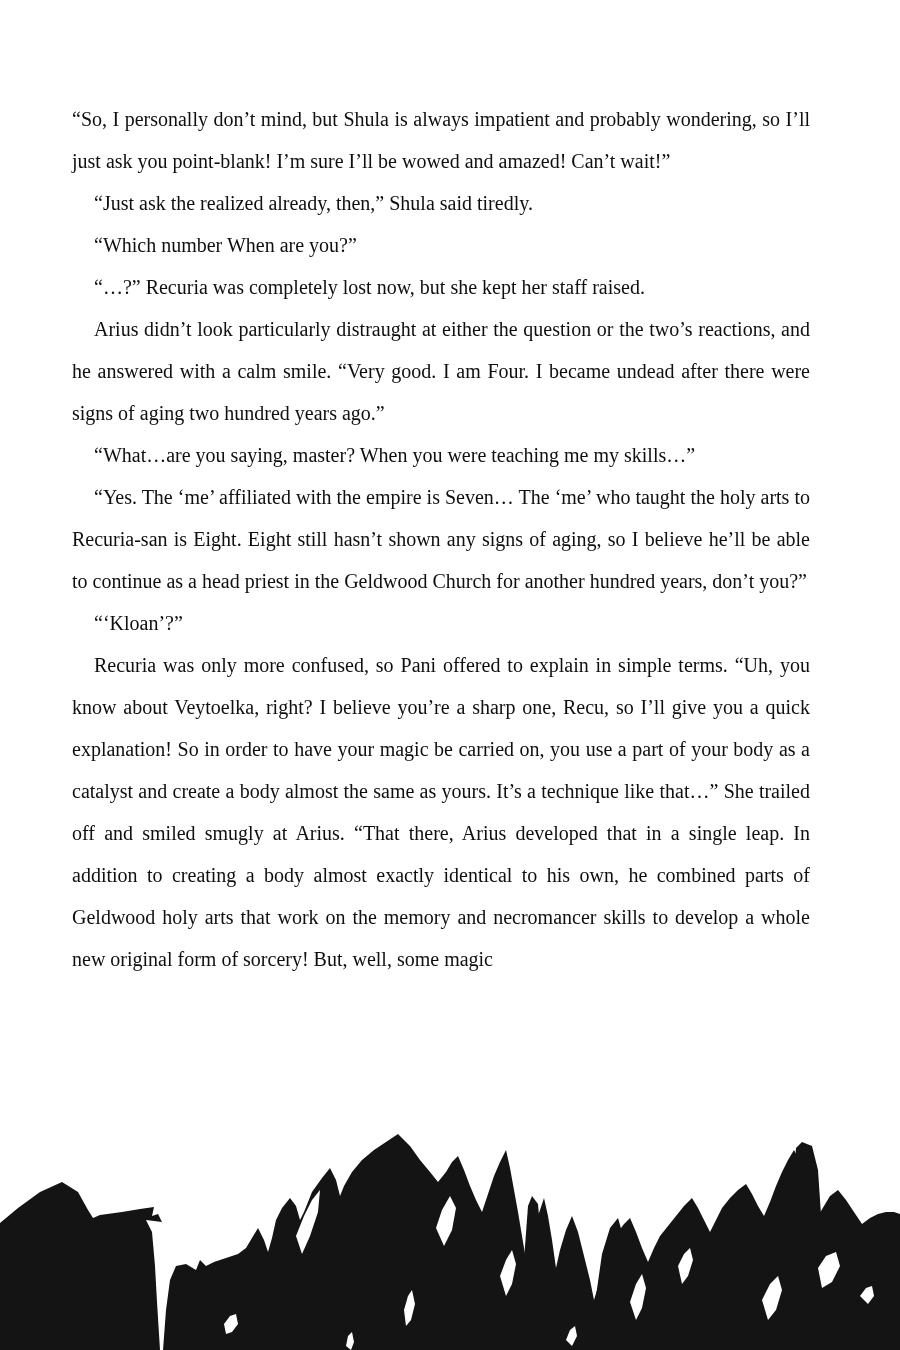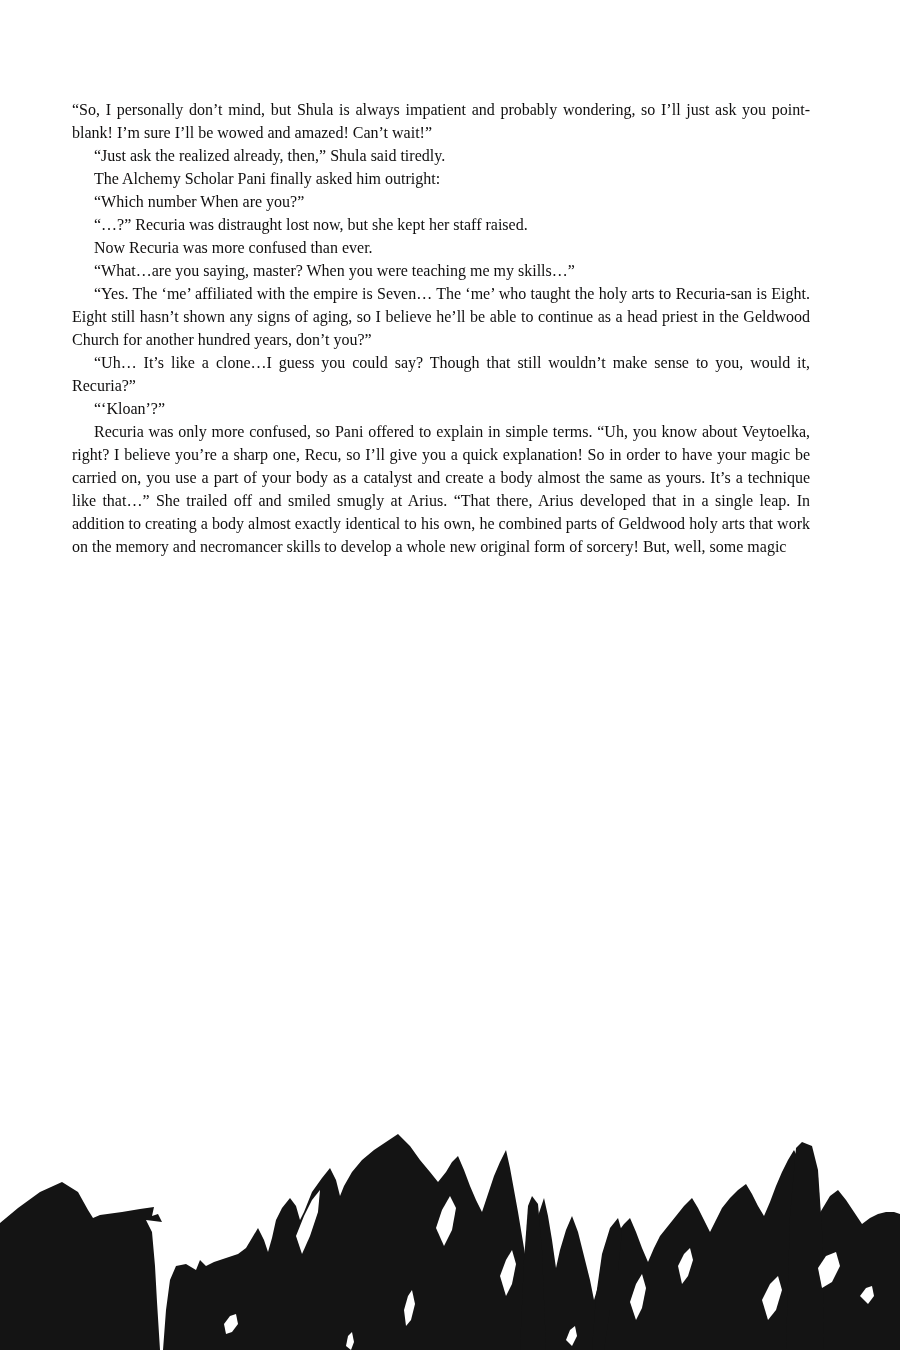--- a/index.html
+++ b/index.html
@@ -15,22 +15,22 @@
     background: #ffffff;
     overflow: hidden;
     font-family: "Liberation Serif", "DejaVu Serif", serif;
   }
   .text-column {
     position: absolute;
     left: 72px;
     top: 98px;
     width: 738px;
     color: #100f0f;
-    font-size: 16px;
-    line-height: 23px;
+    font-size: 20px;
+    line-height: 42px;
     text-align: justify;
     text-justify: inter-word;
     -webkit-font-smoothing: antialiased;
   }
   .text-column p {
     margin: 0;
     padding: 0;
     text-indent: 22px;
     text-align: justify;
     hyphens: none;
@@ -57,27 +57,25 @@
   }
 </style>
 </head>
 <body>
 
 <div class="page">
 
   <div class="text-column">
     <p class="no-indent">“So, I personally don’t mind, but Shula is always impatient and probably wondering, so I’ll just ask you point-blank! I’m sure I’ll be wowed and amazed! Can’t wait!”</p>
     <p>“Just ask the realized already, then,” Shula said tiredly.</p>
-    <p>The Alchemy Scholar Pani finally asked him outright:</p>
     <p>“Which number When are you?”</p>
-    <p>“…?” Recuria was distraught lost now, but she kept her staff raised.</p>
-    <p>Now Recuria was more confused than ever.</p>
+    <p>“…?” Recuria was completely lost now, but she kept her staff raised.</p>
+    <p>Arius didn’t look particularly distraught at either the question or the two’s reactions, and he answered with a calm smile. “Very good. I am Four. I became undead after there were signs of aging two hundred years ago.”</p>
     <p>“What…are you saying, master? When you were teaching me my skills…”</p>
     <p>“Yes. The ‘me’ affiliated with the empire is Seven… The ‘me’ who taught the holy arts to Recuria-san is Eight. Eight still hasn’t shown any signs of aging, so I believe he’ll be able to continue as a head priest in the Geldwood Church for another hundred years, don’t you?”</p>
-    <p>“Uh… It’s like a clone…I guess you could say? Though that still wouldn’t make sense to you, would it, Recuria?”</p>
     <p>“‘Kloan’?”</p>
     <p>Recuria was only more confused, so Pani offered to explain in simple terms. “Uh, you know about Veytoelka, right? I believe you’re a sharp one, Recu, so I’ll give you a quick explanation! So in order to have your magic be carried on, you use a part of your body as a catalyst and create a body almost the same as yours. It’s a technique like that…” She trailed off and smiled smugly at Arius. “That there, Arius developed that in a single leap. In addition to creating a body almost exactly identical to his own, he combined parts of Geldwood holy arts that work on the memory and necromancer skills to develop a whole new original form of sorcery! But, well, some magic</p>
   </div>
 
   <div class="decoration">
     <svg viewBox="0 0 900 230" preserveAspectRatio="none" xmlns="http://www.w3.org/2000/svg" aria-hidden="true">
 
       <path fill="#141414" d="
         M0,230 L0,103
         L18,88 L40,72 L62,62 L78,72 L88,90 L93,98

